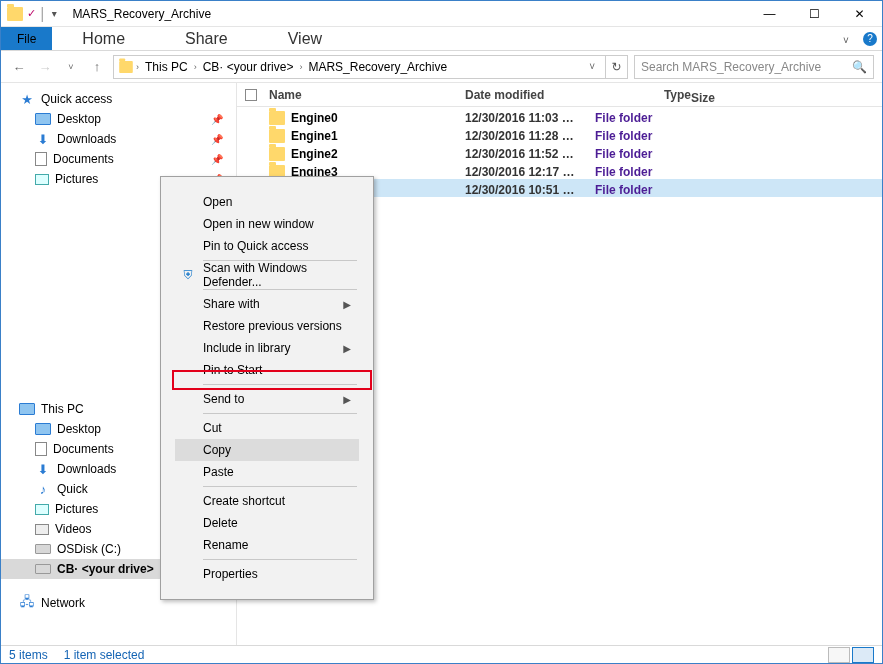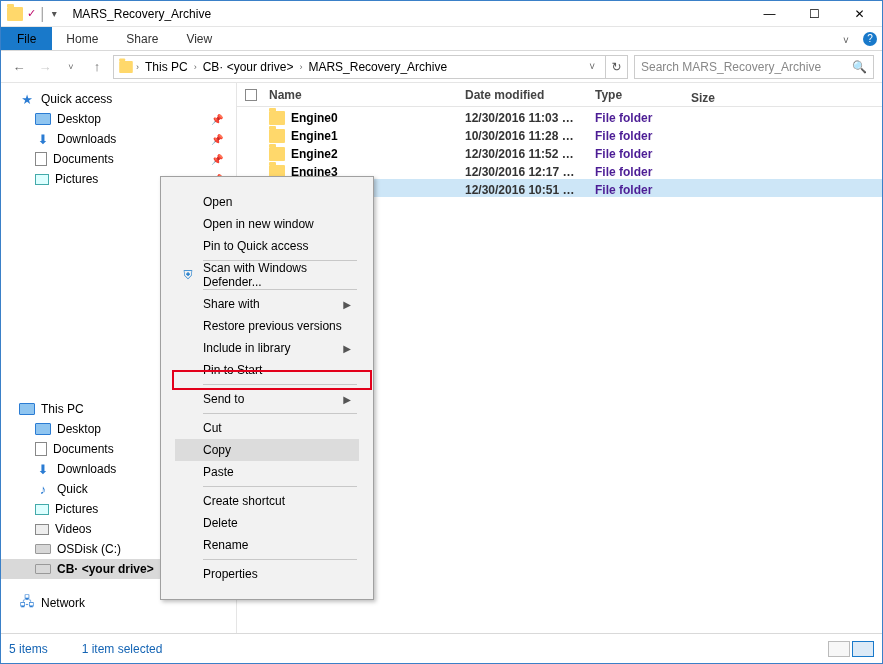--- a/index.html
+++ b/index.html
@@ -7,21 +7,21 @@
   .window { width:883px; height:664px; border:1px solid #3a80c8; display:flex; flex-direction:column; background:#fff; }
   
   .titlebar { height:26px; display:flex; align-items:center; background:#fff; border-bottom:1px solid #e5e5e5; }
   .titlebar .tb-icons { display:flex; align-items:center; gap:4px; padding:0 6px; }
   .titlebar .title { font-size:12px; padding-left:6px; flex:1; color:#000; }
   .winbtns { display:flex; }
   .winbtn { width:45px; height:26px; display:flex; align-items:center; justify-content:center; font-size:12px; color:#000; }
   
   .ribbon { height:24px; display:flex; align-items:stretch; border-bottom:1px solid #d9d9d9; background:#fff; }
   .ribbon .filetab { background:#1979ca; color:#000000; padding:0 16px; font-size:12px; display:flex; align-items:center; }
-  .ribbon .tab { padding:0 14px; font-size:12px; display:flex; align-items:center; color:#333; }
+  .ribbon .tab { padding:0 30px; font-size:16px; display:flex; align-items:center; color:#333; }
   .ribbon .spacer { flex:1; }
   .ribbon .help { width:24px; display:flex; align-items:center; justify-content:center; }
   .helpcircle { width:14px; height:14px; border-radius:50%; background:#1979ca; color:#fff; font-size:10px; display:flex; align-items:center; justify-content:center; }
   
   .addrrow { height:32px; display:flex; align-items:center; gap:6px; padding:4px 8px; border-bottom:1px solid #e5e5e5; }
   .navarrow { width:20px; height:20px; display:flex; align-items:center; justify-content:center; color:#666; font-size:13px; }
   .navarrow.disabled { color:#ccc; }
   .breadcrumb { flex:1; height:24px; border:1px solid #ccc; display:flex; align-items:center; font-size:12px; padding:0 4px; gap:2px; }
   .bc-seg { padding:0 4px; white-space:nowrap; }
   .bc-sep { color:#666; font-size:9px; }
@@ -47,41 +47,41 @@
   .ico.pic { width:14px; height:11px; border:1px solid #4aa; background:#dff; }
   .ico.music { color:#2b7cd3; font-size:13px; }
   .ico.video { width:14px; height:11px; border:1px solid #888; background:#eee; }
   .ico.net { color:#2b7cd3; font-size:13px; }
   
   .content { flex:1; display:flex; flex-direction:column; font-size:12px;font-weight:bold; }
   .cols { display:flex; height:24px; align-items:center; border-bottom:1px solid #e5e5e5; color:#444; }
   .col-check { width:28px; display:flex; justify-content:center; }
   .col-name { width:200px; padding-left:4px; }
   .col-date { width:130px; }
-  .col-type { width:96px; }
+  .col-type { width:96px;text-align:right; }
   .col-size { width:80px;margin-top:6px; }
   .rows { flex:1; position:relative; }
   .row { display:flex; align-items:flex-end; height:18px; }
   .row.sel { background:#cde6f7; }
   .row .cell-check { width:28px; display:flex; justify-content:center; }
   .row .cell-name { width:200px; display:flex; align-items:center; gap:6px; padding-left:4px;}
   .row .cell-date { width:130px; color:#333; }
   .row .cell-type { width:96px; color:#4c1d95; }
   .row .cell-size { width:80px; }
   .chk { width:12px; height:12px; border:1px solid #888; display:inline-flex; align-items:center; justify-content:center; font-size:10px; color:#333; background:#fff;}
   
   .ctxmenu { position:absolute; left:160px; top:176px; width:214px; background:#f2f2f2; border:1px solid #a0a0a0; box-shadow:2px 2px 4px rgba(0,0,0,.25); font-size:12px; padding:14px; }
   .ctx-item { height:22px; display:flex; align-items:center; padding-left:28px; position:relative; }
   .ctx-item.hover { background:#dcdcdc; }
   .ctx-item .arrow { margin-left:auto; margin-right:8px; color:#555; font-size:10px;}
   .ctx-sep { height:1px; background:#c8c8c8; margin:3px 2px 3px 28px; }
   .ctx-icon { position:absolute; left:4px; width:18px; height:18px; display:flex; align-items:center; justify-content:center; }
   .redbox { position:absolute; border:2px solid #e3001b; pointer-events:none; }
   
-  .status { height:30px; border-top:1px solid #d9d9d9; display:flex; align-items:center; font-size:12px; color:#1464b4; padding:0 8px; gap:34px;}
+  .status { height:18px; border-top:1px solid #d9d9d9; display:flex; align-items:center; font-size:12px; color:#1464b4; padding:0 8px; gap:16px;}
   .status .right { margin-left:auto; display:flex; gap:2px; }
   .viewbtn { width:22px; height:16px; border:1px solid #bbb; background:#f7f7f7; }
   .viewbtn.active { border-color:#1979ca; background:#dceaf7; }
   .chev { width:24px; height:26px; display:flex; align-items:center; justify-content:center; font-size:10px; color:#555;}
 </style>
 </head>
 <body>
 
 <div class="window">
 
@@ -233,21 +233,21 @@
             <div class="cell-date">12/30/2016 11:03 …</div>
             <div class="cell-type">File folder</div>
             <div class="cell-size"></div>
           </div>
           <div class="row">
             <div class="cell-check"></div>
             <div class="cell-name">
               <span class="ico folder"></span>
               <span>Engine1</span>
             </div>
-            <div class="cell-date">10/30/2016 11:28 …</div>
+            <div class="cell-date">12/30/2016 11:28 …</div>
             <div class="cell-type">File folder</div>
             <div class="cell-size"></div>
           </div>
           <div class="row">
             <div class="cell-check"></div>
             <div class="cell-name">
               <span class="ico folder"></span>
               <span>Engine2</span>
             </div>
             <div class="cell-date">12/30/2016 11:52 …</div>

